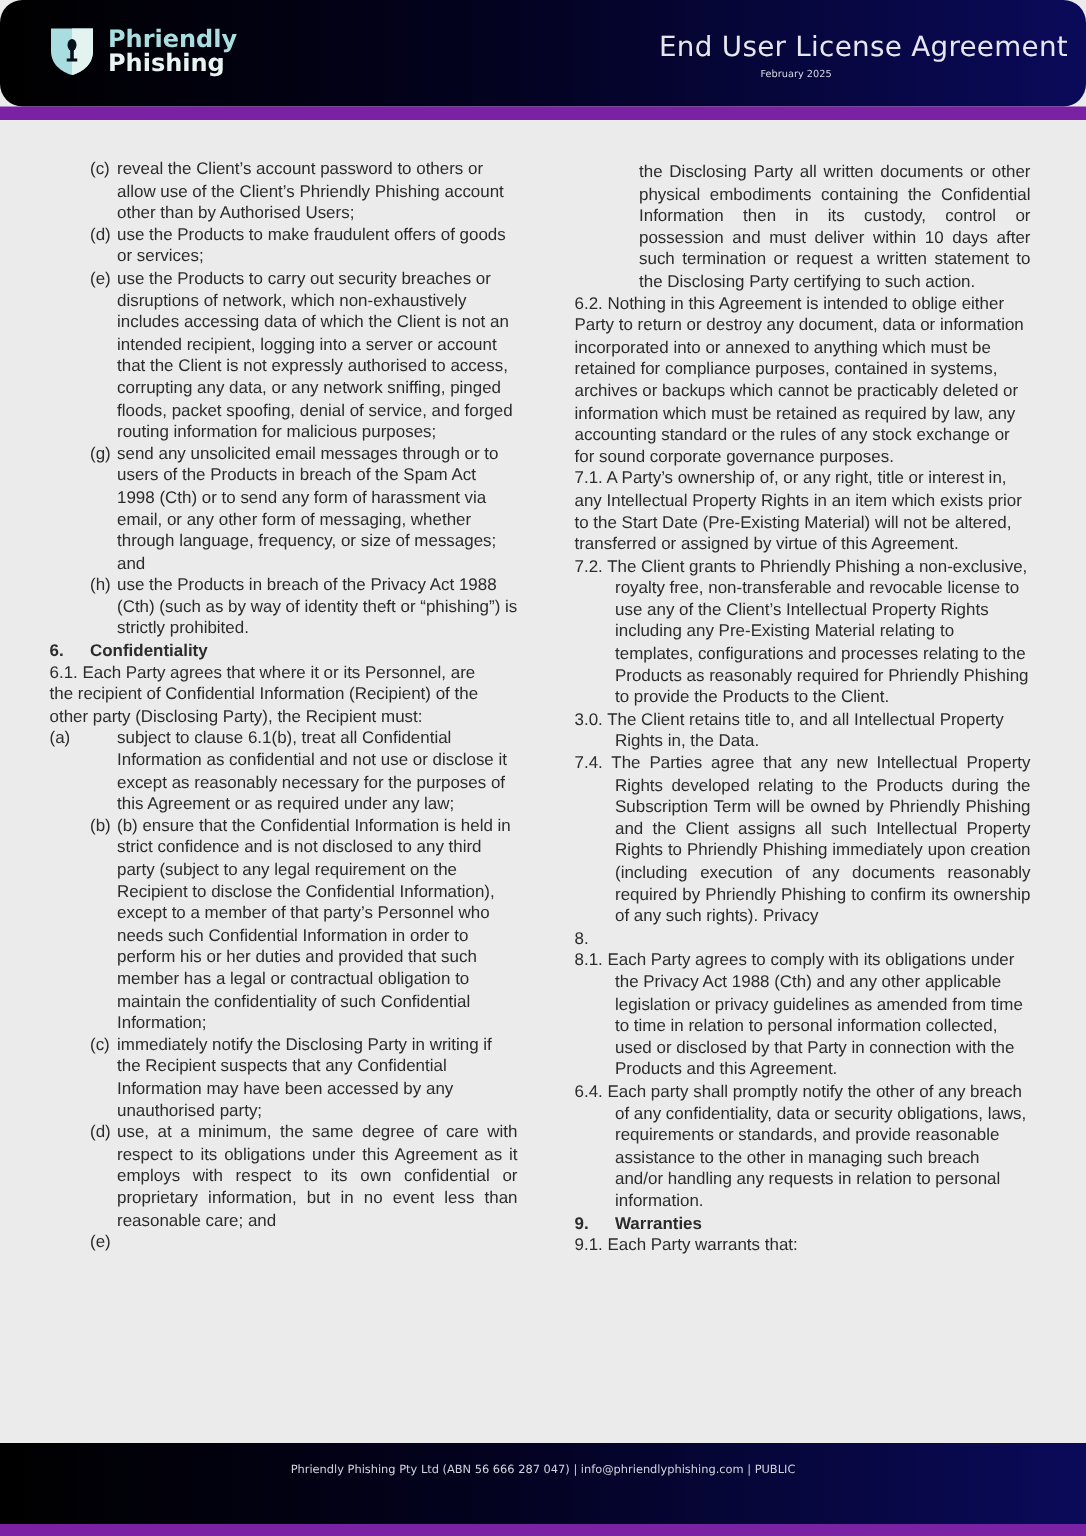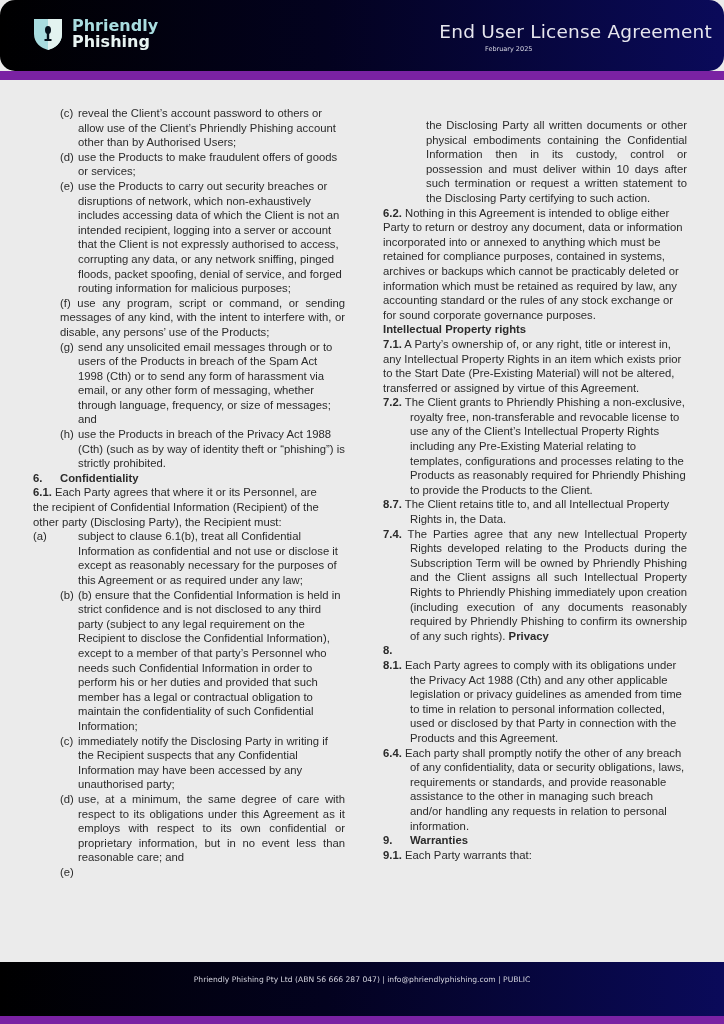--- a/index.html
+++ b/index.html
@@ -5,39 +5,39 @@
   html, body { margin:0; padding:0; }
   body { width:724px; height:1024px; position:relative; background:#ebebeb; font-family:"Liberation Sans", sans-serif; overflow:hidden; color:#2b2b2b; }
   .header { position:absolute; left:0; top:0; width:724px; height:71px; background:linear-gradient(90deg,#000000 0%,#03021f 45%,#0a0a5a 100%);border-radius:15px; }
   .header-bar { position:absolute; left:0; top:71px; width:724px; height:9px; background:#7a22a3; }
   .logo { position:absolute; left:33px; top:17px; display:flex; align-items:center; }
   .logo svg { width:30px; height:34px; }
   .logo-text { margin-left:9px; font-family:"DejaVu Sans", sans-serif; font-weight:bold; font-size:16px; line-height:16px; }
   .logo-text .l1 { color:#a9dde0; }
   .logo-text .l2 { color:#e8f4f2; }
   .doc-title { position:absolute; right:12px; top:21px; color:#e6e6ee; font-family:"DejaVu Sans", sans-serif; font-size:18.5px; font-weight:normal; letter-spacing:0.2px; }
-  .doc-date { position:absolute; left:461px; top:45px; color:#d8d8e4; font-family:"DejaVu Sans", sans-serif; font-size:6.5px;padding-left:24px; }
+  .doc-date { position:absolute; left:483px; top:45px; color:#d8d8e4; font-family:"DejaVu Sans", sans-serif; font-size:6.5px;padding-left:24px; }
   .footer { position:absolute; left:0; top:962px; width:724px; height:54px; background:linear-gradient(90deg,#000000 0%,#03021f 45%,#0a0a5a 100%); }
   .footer-bar { position:absolute; left:0; top:1016px; width:724px; height:8px; background:#7a22a3; }
   .footer-text { position:absolute; left:0; top:975px; width:724px; text-align:center; color:#d4d4de; font-size:7.6px; font-family:"DejaVu Sans", sans-serif; }
   .col { position:absolute; font-size:11.3px; line-height:14.6px; }
   .col-left { left:33px; top:106px; width:312px; }
-  .col-right { left:383px; top:118px; width:304px; }
+  .col-right { left:383px; top:108px; width:304px; }
   .p { margin:0; }
   .item { position:relative; padding-left:45px; }
   .item .lbl { position:absolute; left:27px; top:0; }
   .item-a { padding-left:45px; }
   .item-a .lbl { left:0; }
   .justify { text-align:justify; }
   .flowf { padding-left:27px; text-align:justify; }
   .heading { font-weight:bold; display:flex; }
   .heading .num { width:27px; }
   .right-cont { padding-left:43px; text-align:justify; }
   .hang-r { padding-left:27px; text-indent:-27px; }
-  .bold { font-weight:bold; }
+  .bold { font-weight:normal; }
 </style>
 </head>
 <body>
 
 <div class="header">
   <div class="logo">
     <svg viewBox="0 0 30 34">
       <path d="M1 2 L29 2 L29 17 C29 26 22 31 15 33 C8 31 1 26 1 17 Z" fill="#a9dde0"></path>
       <path d="M15 2 L29 2 L29 17 C29 26 22 31 15 33 Z" fill="#e3f3f0"></path>
       <ellipse cx="15" cy="13" rx="3" ry="4" fill="#05101a"></ellipse>
@@ -51,42 +51,40 @@
   </div>
   <div class="doc-title">End User License Agreement</div>
   <div class="doc-date">February 2025</div>
 </div>
 <div class="header-bar"></div>
 
 <div class="col col-left">
   <div class="item"><span class="lbl">(c)</span><span>reveal the Client’s account password to others or allow use of the Client’s Phriendly Phishing account other than by Authorised Users;</span></div>
   <div class="item"><span class="lbl">(d)</span><span>use the Products to make fraudulent offers of goods or services;</span></div>
   <div class="item"><span class="lbl">(e)</span><span>use the Products to carry out security breaches or disruptions of network, which non-exhaustively includes accessing data of which the Client is not an intended recipient, logging into a server or account that the Client is not expressly authorised to access, corrupting any data, or any network sniffing, pinged floods, packet spoofing, denial of service, and forged routing information for malicious purposes;</span></div>
-  <div class="flowf"><span>(f)</span> <span>use any program, script or command, or sending messages of any kind, with the intent to interfere with, or disable, any persons’ use of the Products;</span></div>
   <div class="item"><span class="lbl">(g)</span><span>send any unsolicited email messages through or to users of the Products in breach of the Spam Act 1998 (Cth) or to send any form of harassment via email, or any other form of messaging, whether through language, frequency, or size of messages; and</span></div>
   <div class="item"><span class="lbl">(h)</span><span>use the Products in breach of the Privacy Act 1988 (Cth) (such as by way of identity theft or “phishing”) is strictly prohibited.</span></div>
   <div class="heading">
       <span class="num">6.</span>
       <span>Confidentiality</span>
     </div>
   <div class="p" style="width:300px;"><span class="bold">6.1.</span> <span>Each Party agrees that where it or its Personnel, are the recipient of Confidential Information (Recipient) of the other party (Disclosing Party), the Recipient must:</span></div>
   <div class="item item-a"><span class="lbl">(a)</span><span>subject to clause 6.1(b), treat all Confidential Information as confidential and not use or disclose it except as reasonably necessary for the purposes of this Agreement or as required under any law;</span></div>
   <div class="item"><span class="lbl">(b)</span><span>(b) ensure that the Confidential Information is held in strict confidence and is not disclosed to any third party (subject to any legal requirement on the Recipient to disclose the Confidential Information), except to a member of that party’s Personnel who needs such Confidential Information in order to perform his or her duties and provided that such member has a legal or contractual obligation to maintain the confidentiality of such Confidential Information;</span></div>
   <div class="item"><span class="lbl">(c)</span><span>immediately notify the Disclosing Party in writing if the Recipient suspects that any Confidential Information may have been accessed by any unauthorised party;</span></div>
   <div class="item justify"><span class="lbl">(d)</span><span>use, at a minimum, the same degree of care with respect to its obligations under this Agreement as it employs with respect to its own confidential or proprietary information, but in no event less than reasonable care; and</span></div>
   <div class="item"><span class="lbl">(e)</span></div>
 </div>
 
 <div class="col col-right">
   <div class="right-cont">the Disclosing Party all written documents or other physical embodiments containing the Confidential Information then in its custody, control or possession and must deliver within 10 days after such termination or request a written statement to the Disclosing Party certifying to such action.</div>
   <div class="p"><span class="bold">6.2.</span> <span>Nothing in this Agreement is intended to oblige either Party to return or destroy any document, data or information incorporated into or annexed to anything which must be retained for compliance purposes, contained in systems, archives or backups which cannot be practicably deleted or information which must be retained as required by law, any accounting standard or the rules of any stock exchange or for sound corporate governance purposes.</span></div>
-  <div class="p bold">Intellectual Property rights</div>
   <div class="p"><span class="bold">7.1.</span> <span>A Party’s ownership of, or any right, title or interest in, any Intellectual Property Rights in an item which exists prior to the Start Date (Pre-Existing Material) will not be altered, transferred or assigned by virtue of this Agreement.</span></div>
   <div class="p hang-r"><span class="bold">7.2.</span> <span>The Client grants to Phriendly Phishing a non-exclusive, royalty free, non-transferable and revocable license to use any of the Client’s Intellectual Property Rights including any Pre-Existing Material relating to templates, configurations and processes relating to the Products as reasonably required for Phriendly Phishing to provide the Products to the Client.</span></div>
-  <div class="p hang-r"><span class="bold">8.7.</span> <span>The Client retains title to, and all Intellectual Property Rights in, the Data.</span></div>
+  <div class="p hang-r"><span class="bold">3.0.</span> <span>The Client retains title to, and all Intellectual Property Rights in, the Data.</span></div>
   <div class="p hang-r justify"><span class="bold">7.4.</span> <span>The Parties agree that any new Intellectual Property Rights developed relating to the Products during the Subscription Term will be owned by Phriendly Phishing and the Client assigns all such Intellectual Property Rights to Phriendly Phishing immediately upon creation (including execution of any documents reasonably required by Phriendly Phishing to confirm its ownership of any such rights).</span> <span class="bold">Privacy</span></div>
   <div class="p bold">8.</div>
   <div class="p hang-r"><span class="bold">8.1.</span> <span>Each Party agrees to comply with its obligations under the Privacy Act 1988 (Cth) and any other applicable legislation or privacy guidelines as amended from time to time in relation to personal information collected, used or disclosed by that Party in connection with the Products and this Agreement.</span></div>
   <div class="p hang-r"><span class="bold">6.4.</span> <span>Each party shall promptly notify the other of any breach of any confidentiality, data or security obligations, laws, requirements or standards, and provide reasonable assistance to the other in managing such breach and/or handling any requests in relation to personal information.</span></div>
   <div class="heading">
       <span class="num">9.</span>
       <span>Warranties</span>
     </div>
   <div class="p"><span class="bold">9.1.</span> <span>Each Party warrants that:</span></div>
 </div>

